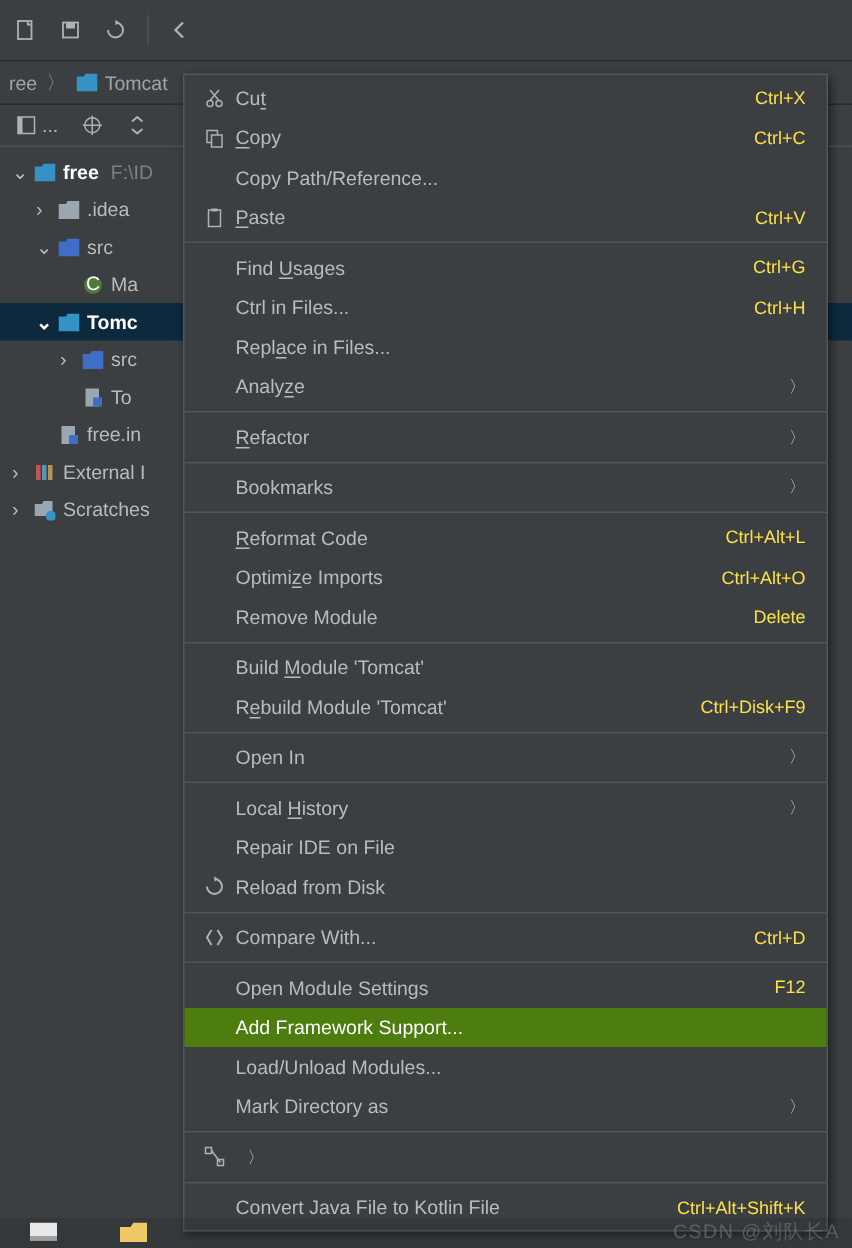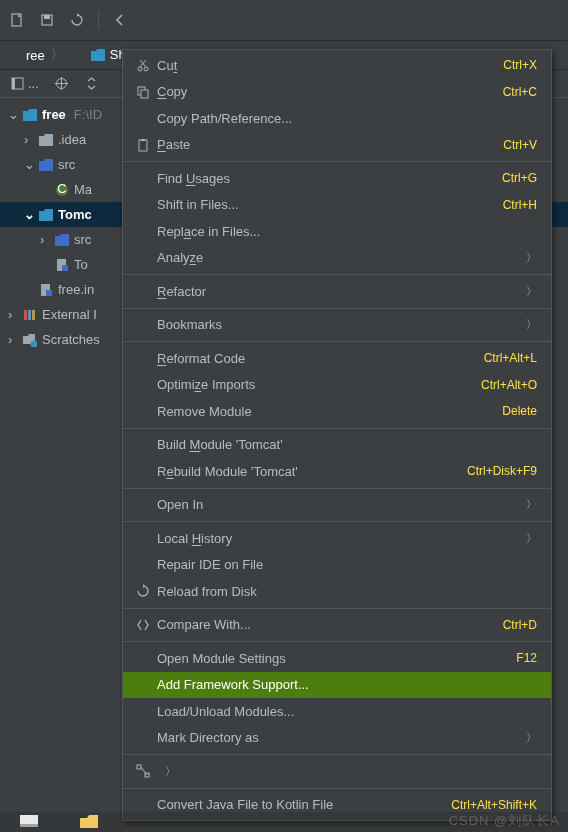--- a/index.html
+++ b/index.html
@@ -5,21 +5,21 @@
 * { margin: 0; padding: 0; box-sizing: border-box; font-family: "Segoe UI", Arial, sans-serif; font-size: 13px; }
 body { width: 568px; height: 832px; background: #3c3f41; color: #bbbbbb; overflow: hidden; position: relative; }
 
 
 .toolbar { height: 40px; display: flex; align-items: center; padding: 0 4px; background: #3c3f41; gap: 4px; }
 .tb-btn { width: 26px; height: 26px; display: flex; align-items: center; justify-content: center; color: #afb1b3; }
 .tb-sep { width: 1px; height: 20px; background: #515151; margin: 0 4px; }
 
 
 .breadcrumb { height: 30px; display: flex; align-items: center; padding: 0 6px; background: #3c3f41; border-top: 1px solid #2b2b2b; border-bottom: 1px solid #2b2b2b; gap: 6px; }
-.crumb { display: flex; align-items: flex-start; gap: 4px; color: #ffffff; margin-left: 20px; }
+.crumb { display: flex; align-items: center; gap: 4px; color: #a3a3a3; }
 .crumb-sep { color: #888; }
 
 
 .proj-tabs { height: 28px; display: flex; align-items: center; background: #3c3f41; border-bottom: 1px solid #515151; padding: 0 6px; gap: 8px; }
 .proj-tab { display: flex; align-items: center; gap: 4px; height: 24px; padding: 0 4px; }
 .proj-tab-ic { width: 14px; height: 14px; display: flex; align-items: center; justify-content: center; }
 
 
 .tree { padding-top: 4px; background: #3c3f41; font-size: 13px; }
 .tree-row { display: flex; align-items: center; height: 25px; padding-left: 8px; gap: 4px; white-space: nowrap; }
@@ -89,21 +89,21 @@
   <span class="crumb">
       <span>ree</span>
     </span>
   <span class="crumb-sep">〉</span>
   <span class="crumb">
     <span class="dir-icon dir-teal">
         <svg width="14" height="12" viewBox="0 0 14 12">
           <path d="M0 2 L5 2 L6 0 L14 0 L14 12 L0 12 Z" fill="#3592c4"></path>
         </svg>
       </span>
-    <span>Shift</span>
+    <span>Tomcat</span>
   </span>
 </div>
 
 <div class="proj-tabs">
   <div class="proj-tab">
     <span class="proj-tab-ic">
         <svg width="13" height="13" viewBox="0 0 13 13">
           <rect x="1" y="1" width="11" height="11" fill="none" stroke="#afb1b3"></rect>
           <rect x="1" y="1" width="3" height="11" fill="#afb1b3"></rect>
         </svg>
@@ -265,21 +265,21 @@
     <span class="menu-shortcut">Ctrl+V</span>
   </div>
   <div class="menu-sep"></div>
   <div class="menu-item">
     <span class="menu-icon"></span>
     <span class="menu-label">Find <span class="underline">U</span>sages</span>
     <span class="menu-shortcut">Ctrl+G</span>
   </div>
   <div class="menu-item">
     <span class="menu-icon"></span>
-    <span class="menu-label">Shift in Files...</span>
+    <span class="menu-label">Ctrl in Files...</span>
     <span class="menu-shortcut">Ctrl+H</span>
   </div>
   <div class="menu-item">
     <span class="menu-icon"></span>
     <span class="menu-label">Repl<span class="underline">a</span>ce in Files...</span>
   </div>
   <div class="menu-item">
     <span class="menu-icon"></span>
     <span class="menu-label">Analy<span class="underline">z</span>e</span>
     <span class="menu-arrow">〉</span>

